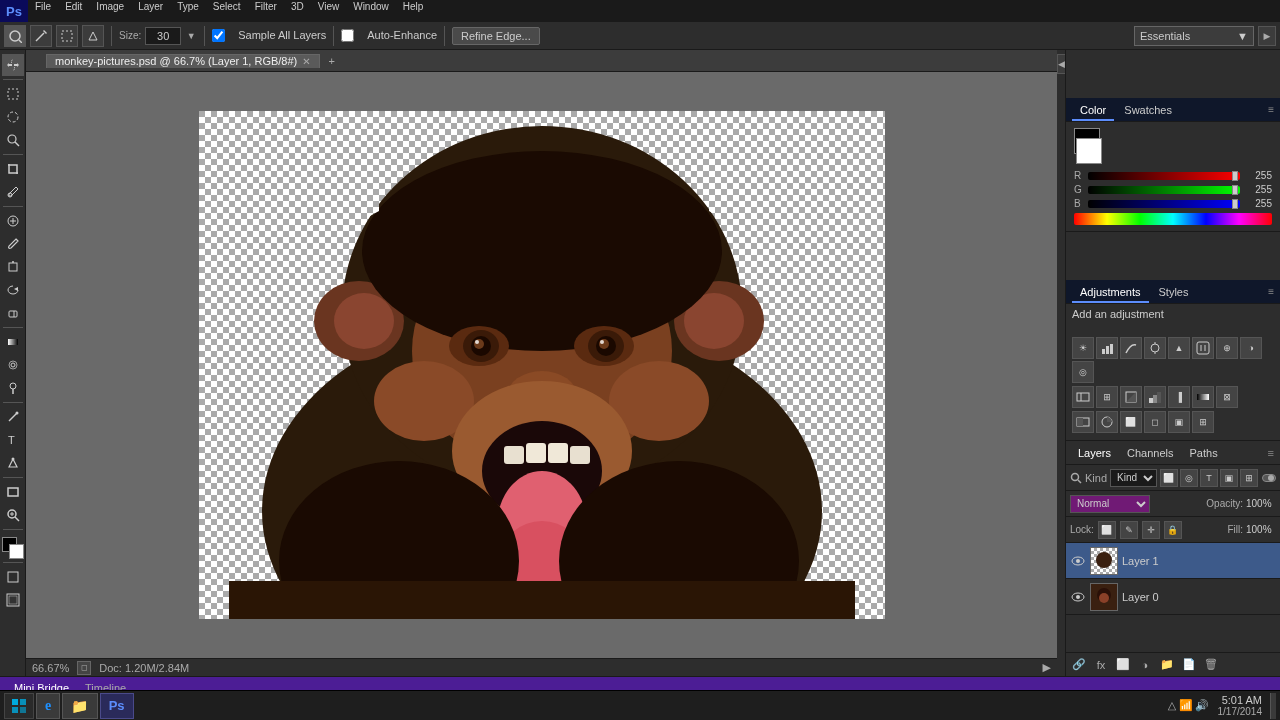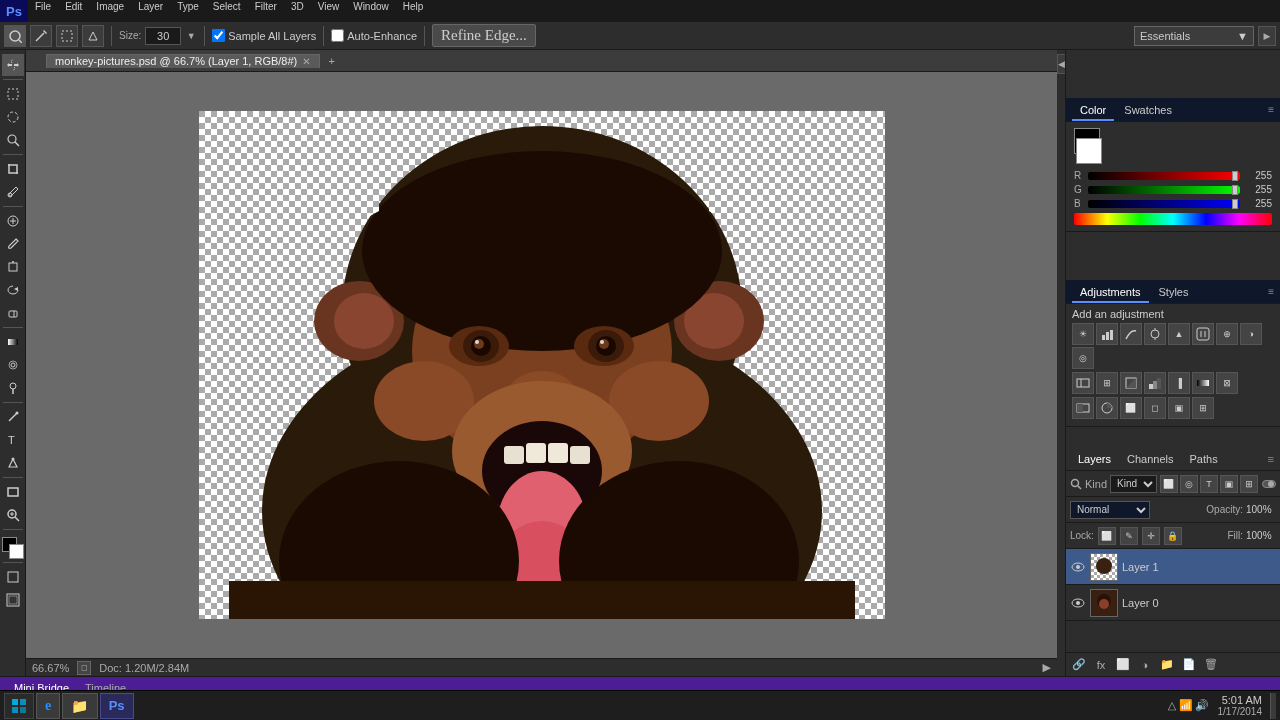--- a/index.html
+++ b/index.html
@@ -22,23 +22,23 @@
       width: 100%; height: 28px; background: #2d2d2d; border-bottom: 1px solid #1a1a1a;
       display: flex; align-items: center; padding: 0 4px; gap: 4px;
     }
     .tool-btn {
       width: 22px; height: 22px; background: #3c3c3c; border: 1px solid #555; display: flex; align-items: center; justify-content: center;
       cursor: pointer; color: #ccc; font-size: 10px;
     }
     .tool-btn.active { background: #555; }
     .opt-separator { width: 1px; height: 20px; background: #555; margin: 0 3px; }
     .opt-label { color: #ccc; font-size: 11px; }
-    .opt-checkbox-wrap { display: flex; align-items: center; gap: 3px; }
+    .opt-checkbox-wrap { display: flex; gap: 13px; }
     .opt-btn {
-      padding: 2px 8px; background: #4a4a4a; border: 1px solid #666; color: #ccc; font-size: 15px; cursor: pointer; border-radius: 2px; font-family: Liberation Serif, serif;
+      padding: 2px 8px; background: #4a4a4a; border: 1px solid #666; color: #ccc; font-size: 11px; cursor: pointer; border-radius: 2px;
     }
     .size-input {
       width: 36px; height: 18px; background: #1a1a1a; border: 1px solid #555; color: #ccc; font-size: 11px; text-align: center;
     }
     .essentials-dropdown {
       margin-left: auto; width: 120px; height: 20px; background: #3c3c3c; border: 1px solid #666;
       color: #ccc; font-size: 11px; display: flex; align-items: center; justify-content: space-between; padding: 0 5px; cursor: pointer;
     }
 
     
@@ -132,36 +132,36 @@
     .color-slider-track { flex: 1; height: 8px; border-radius: 2px; position: relative; }
     .color-slider-r { background: linear-gradient(to right, #000, #ff0000); }
     .color-slider-g { background: linear-gradient(to right, #000, #00ff00); }
     .color-slider-b { background: linear-gradient(to right, #000, #0000ff); }
     .color-slider-handle { width: 6px; height: 10px; background: #ccc; border: 1px solid #888; position: absolute; top: -1px; right: 2px; }
     .color-value { width: 28px; font-size: 10px; color: #ccc; text-align: right; }
     .color-spectrum { width: 100%; height: 12px; background: linear-gradient(to right, #ff0000, #ffff00, #00ff00, #00ffff, #0000ff, #ff00ff, #ff0000); border-radius: 2px; margin-top: 4px; }
 
     
     #adj-panel { padding: 4px 6px; border-bottom: 1px solid #1a1a1a; }
-    .adj-header { display: flex; align-items: center; justify-content: space-between; margin-bottom: 3px; }
+    .adj-header { display: flex; align-items: center; justify-content: space-between; margin-bottom: 17px; }
     .adj-title { font-size: 11px; color: #ccc; }
     .adj-icons-row { display: flex; gap: 2px; margin-bottom: 3px; flex-wrap: wrap; }
     .adj-icon { width: 22px; height: 22px; background: #444; border: 1px solid #555; display: flex; align-items: center; justify-content: center; cursor: pointer; font-size: 9px; color: #ccc; }
 
     
-    #layers-panel { flex: 1; display: flex; flex-direction: column; margin-top: 20px; }
+    #layers-panel { flex: 1; display: flex; flex-direction: column; }
     .layers-header { height: 24px; background: #2d2d2d; border-bottom: 1px solid #1a1a1a; display: flex; align-items: center; padding: 0 6px; gap: 4px; }
     .layers-tab { padding: 0 6px; height: 22px; line-height: 22px; font-size: 11px; color: #ccc; cursor: pointer; }
     .layers-tab.active { color: #fff; }
     .layers-toolbar { height: 26px; background: #2d2d2d; border-bottom: 1px solid #1a1a1a; display: flex; align-items: center; padding: 0 4px; gap: 3px; }
     .layers-filter { display: flex; align-items: center; gap: 3px; flex: 1; }
     .filter-label { font-size: 11px; color: #aaa; }
     .filter-dropdown { height: 18px; background: #1a1a1a; border: 1px solid #555; color: #ccc; font-size: 10px; padding: 0 2px; }
     .layers-options { height: 26px; background: #2d2d2d; border-bottom: 1px solid #1a1a1a; display: flex; align-items: center; padding: 0 4px; gap: 4px; }
-    .blend-dropdown { height: 18px; background: #0f172a; border: 1px solid #555; color: #ccc; font-size: 10px; padding: 0 2px; width: 80px; }
+    .blend-dropdown { height: 18px; background: #701a75; border: 1px solid #555; color: #ccc; font-size: 10px; padding: 0 2px; width: 80px; }
     .opacity-row { display: flex; align-items: center; gap: 3px; margin-left: auto; }
     .opacity-label { font-size: 10px; color: #aaa; }
     .opacity-val { font-size: 10px; color: #ccc; width: 30px; }
     .layers-lock { height: 26px; background: #2d2d2d; border-bottom: 1px solid #1a1a1a; display: flex; align-items: center; padding: 0 4px; gap: 4px; }
     .lock-icon-btn { width: 18px; height: 18px; background: #444; border: 1px solid #555; display: flex; align-items: center; justify-content: center; cursor: pointer; font-size: 9px; color: #ccc; }
     .fill-row { display: flex; align-items: center; gap: 3px; margin-left: auto; }
     .fill-label { font-size: 10px; color: #aaa; }
     .fill-val { font-size: 10px; color: #ccc; width: 30px; }
     .layers-list { flex: 1; overflow-y: auto; background: #2d2d2d; }
     .layer-item {

